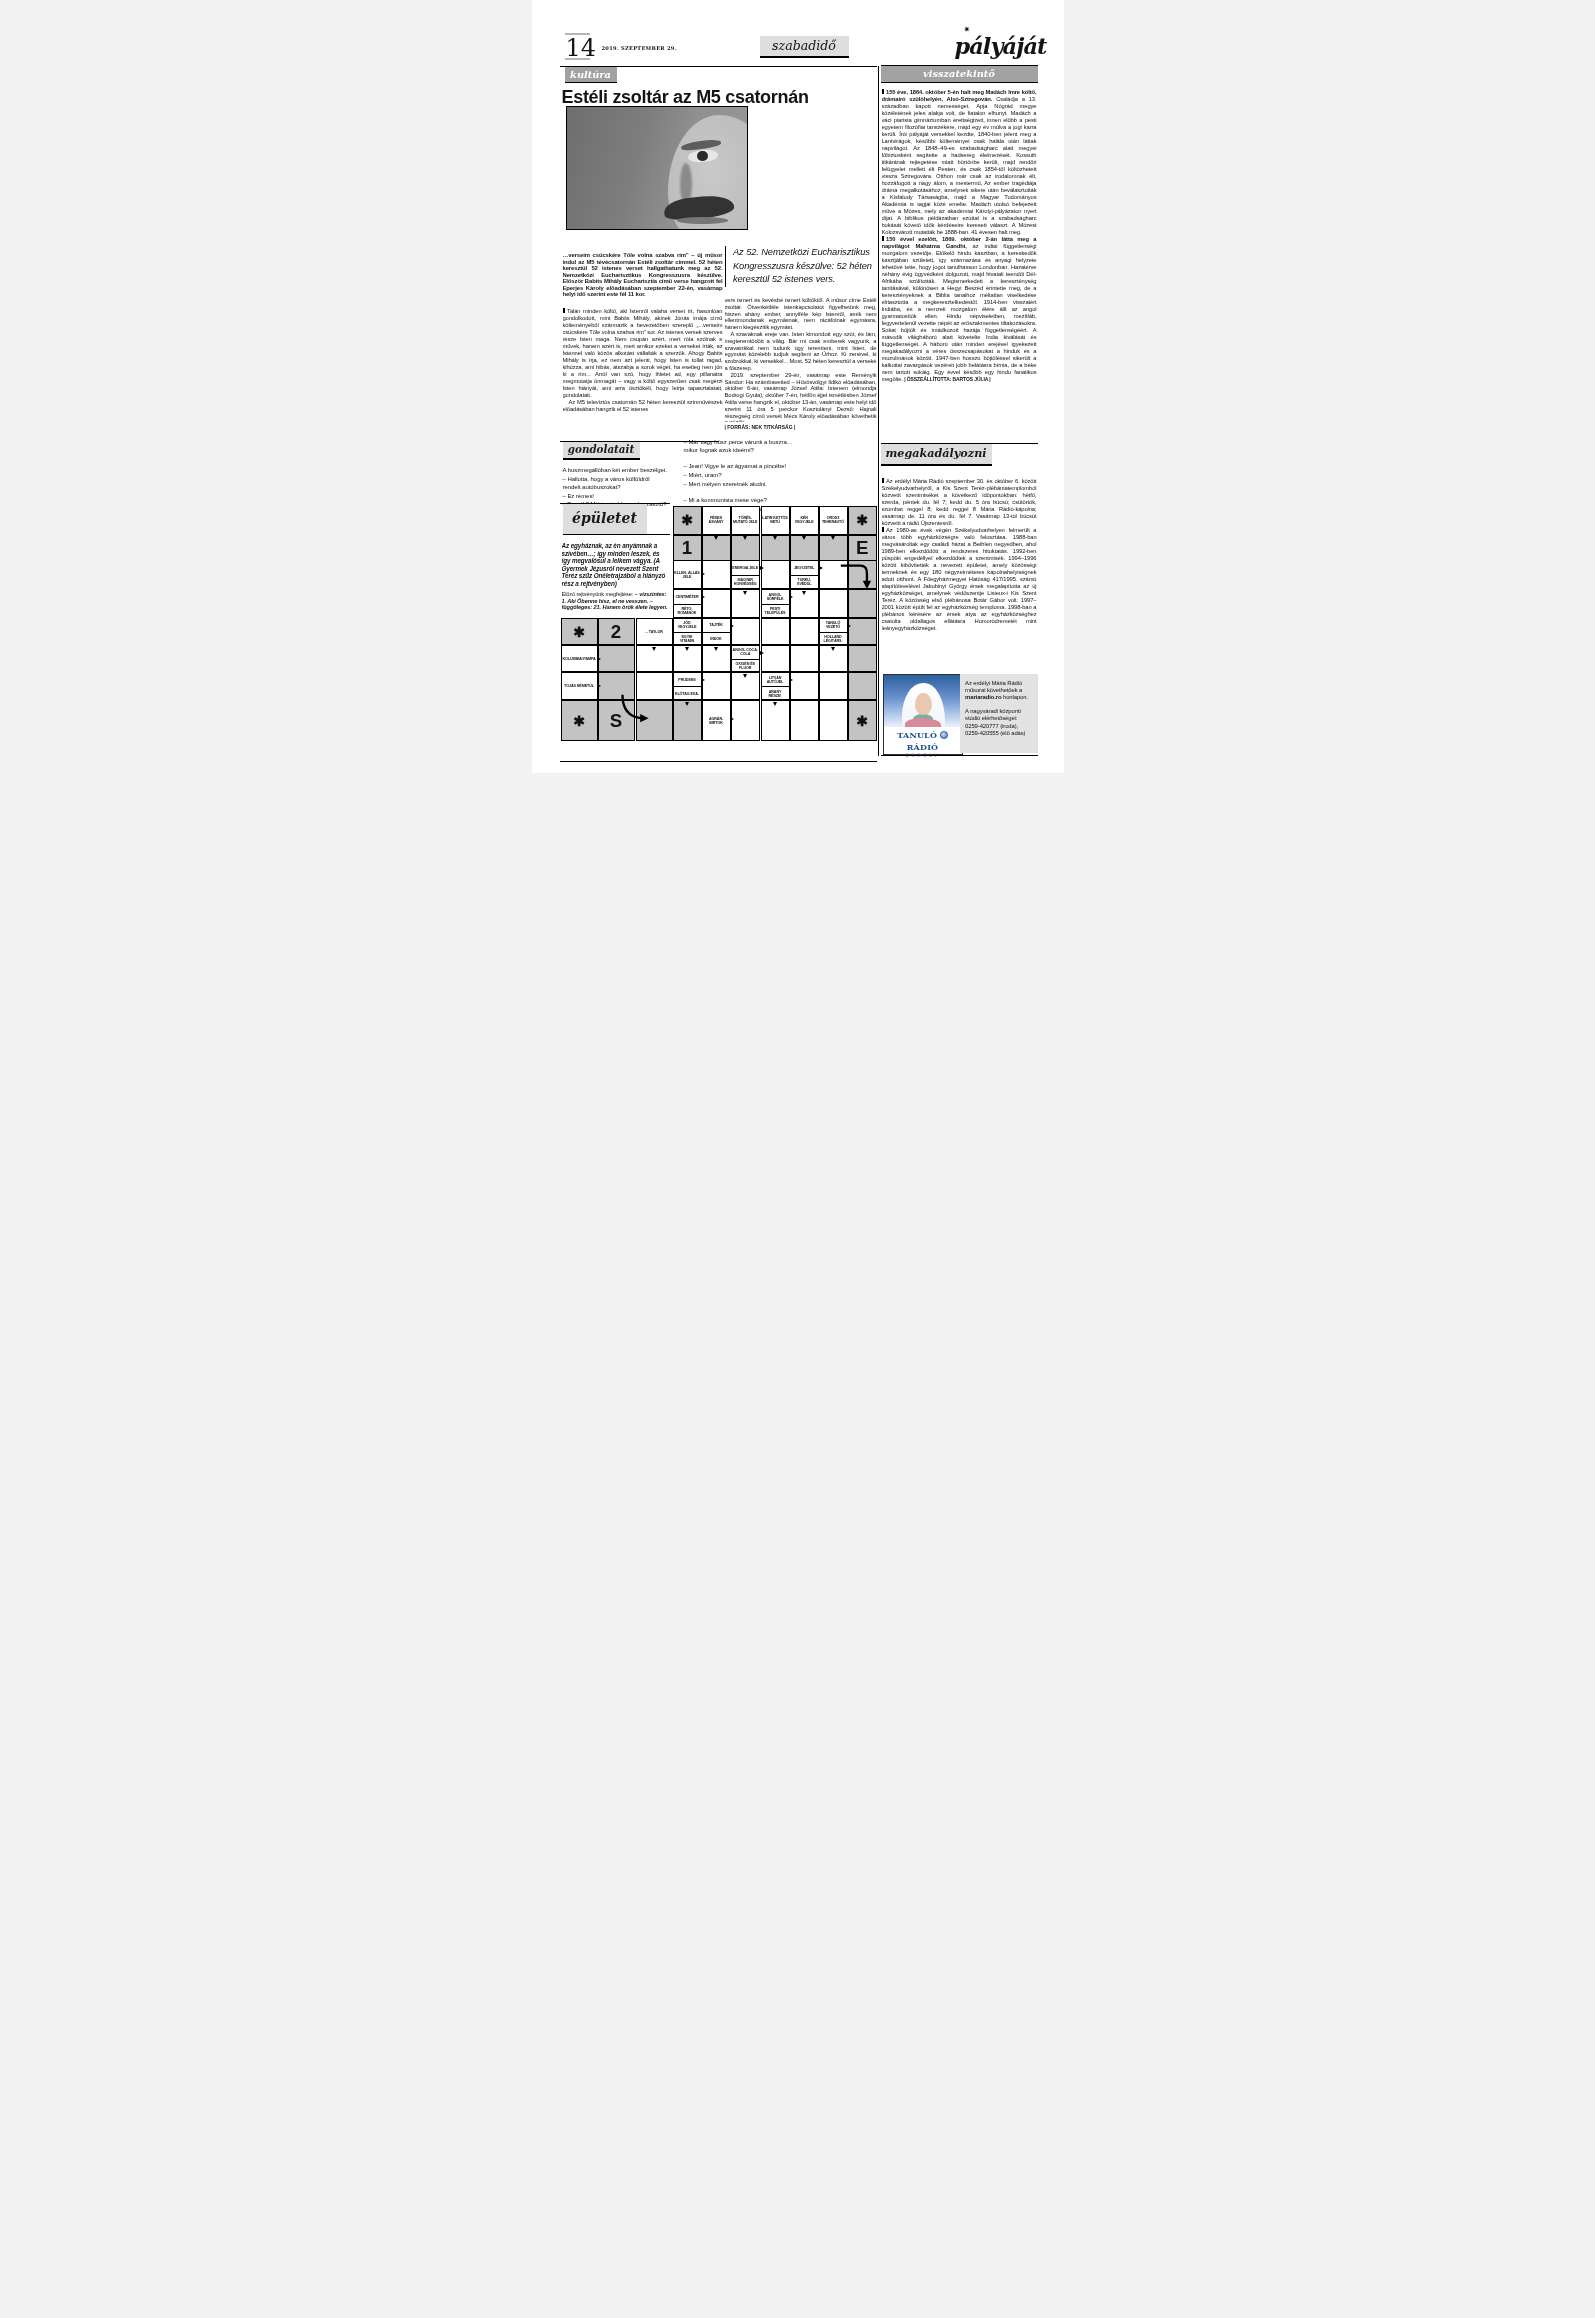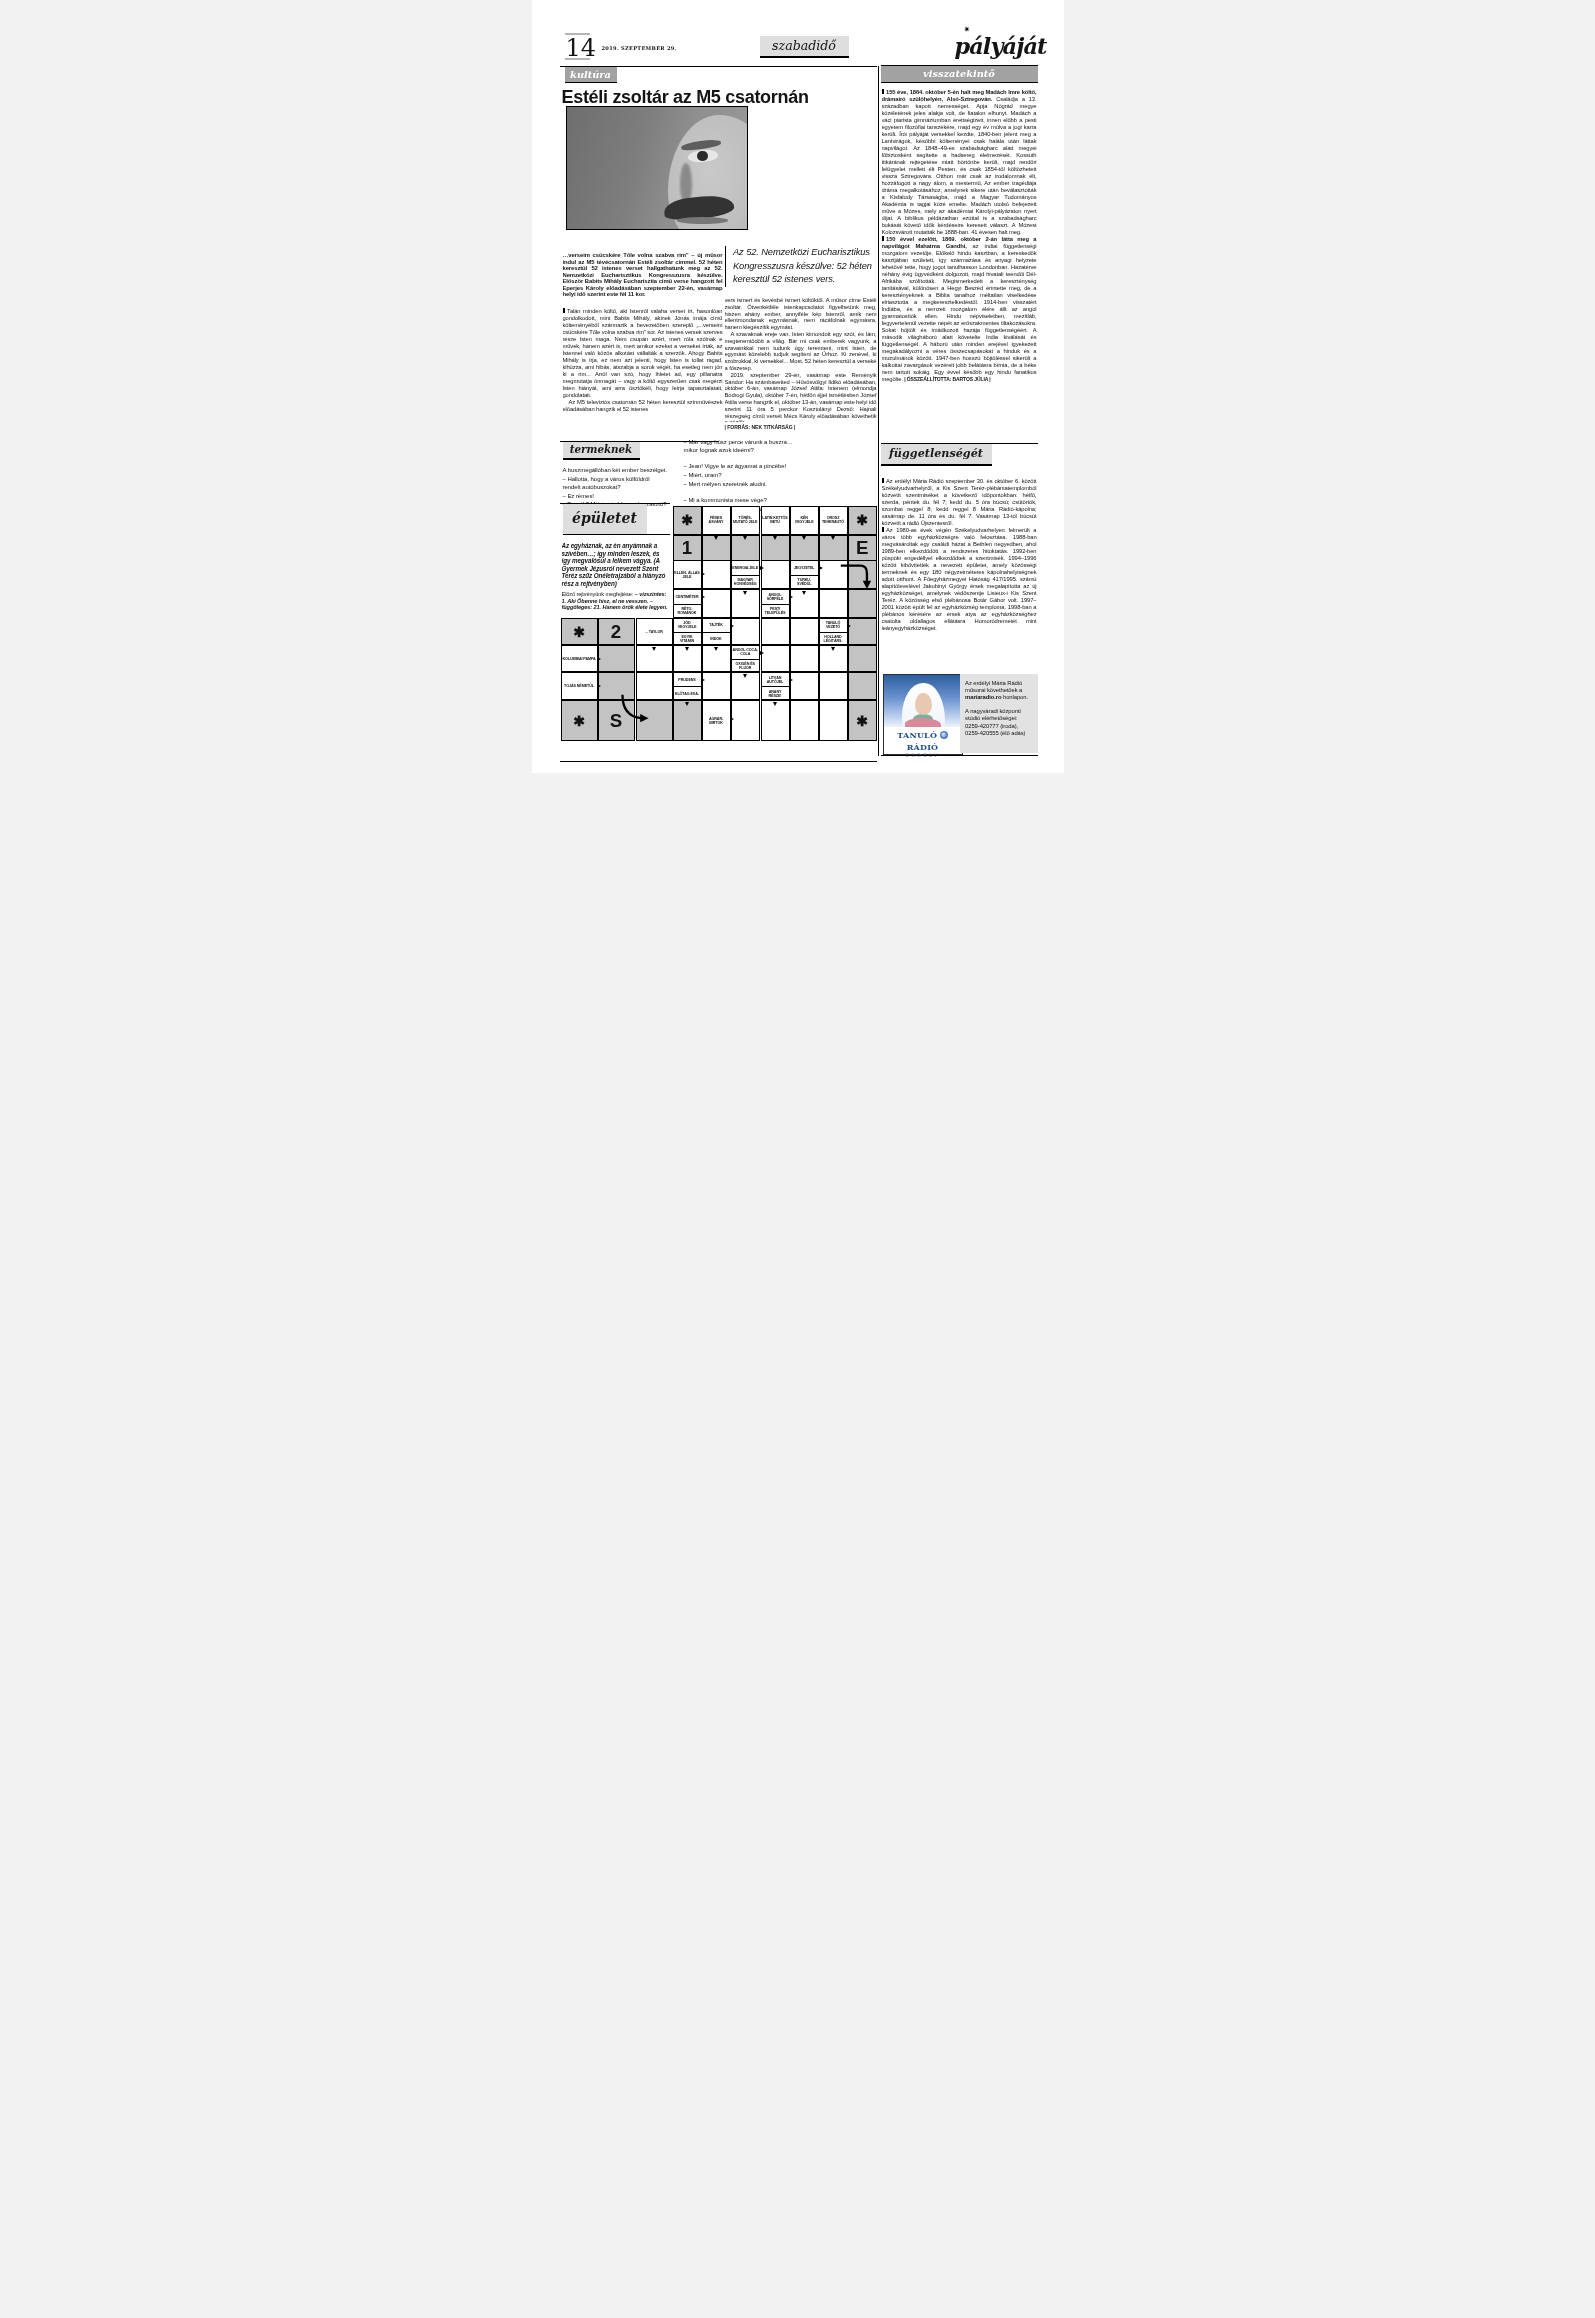--- a/index.html
+++ b/index.html
@@ -154,42 +154,42 @@
     </div>
   <div class="abs srcline" style="left:193px;top:423px;">| FORRÁS: NEK TITKÁRSÁG |</div>
 
   <div class="abs bodytext" style="left:350px;top:89px;width:155px;height:351px;overflow:hidden;">
       <p><span class="pmark"></span><b>155 éve, 1864. október 5-én halt meg Madách Imre költő, drámaíró szülőhelyén, Alsó-Sztregován. </b>Családja a 13. században kapott nemességet. Apja Nógrád megye közéletének jeles alakja volt, de fiatalon elhunyt. Madách a váci piarista gimnáziumban érettségizett, innen előbb a pesti egyetem filozófiai tanszékére, majd egy év múlva a jogi karra került. Írói pályáját versekkel kezdte, 1840-ben jelent meg a Lantvirágok, későbbi költeményei csak halála után láttak napvilágot. Az 1848–49-es szabadságharc alatt megyei főbiztosként segítette a hadsereg élelmezését. Kossuth titkárának rejtegetése miatt börtönbe került, majd rendőri felügyelet mellett élt Pesten, és csak 1854-től költözhetett vissza Sztregovára. Otthon már csak az irodalomnak élt, hozzáfogott a nagy álom, a mestermű, Az ember tragédiája dráma megalkotásához, amelynek sikere után beválasztották a Kisfaludy Társaságba, majd a Magyar Tudományos Akadémia is tagjai közé emelte. Madách utolsó befejezett műve a Mózes, mely az akadémiai Károlyi-pályázaton nyert díjat. A biblikus példázatban ezúttal is a szabadságharc bukását követő idők kérdéseire keresett választ. A Mózest Kolozsvárott mutatták be 1888-ban. 41 évesen halt meg.</p>
       <p><span class="pmark"></span><b>150 évvel ezelőtt, 1869. október 2-án látta meg a napvilágot Mahatma Gandhi, </b>az indiai függetlenségi mozgalom vezetője. Előkelő hindu kasztban, a kereskedők kasztjában született, így származása és anyagi helyzete lehetővé tette, hogy jogot tanulhasson Londonban. Hazatérve néhány évig ügyvédként dolgozott, majd hivatali teendői Dél-Afrikába szólították. Megismerkedett a kereszténység tanításával, különösen a Hegyi Beszéd érintette meg, de a keresztényeknek a Biblia tanaihoz méltatlan viselkedése elriasztotta a megkeresztelkedéstől. 1914-ben visszatért Indiába, és a nemzeti mozgalom élére állt az angol gyarmatosítók ellen. Hindu népviseletben, mezítláb, fegyvertelenül vezette népét az erőszakmentes tiltakozásokra. Sokat böjtölt és imádkozott hazája függetlenségéért. A második világháború alatt követelte India kiválását és függetlenségét. A háború után minden erejével igyekezett megakadályozni a véres összecsapásokat a hinduk és a muzulmánok között. 1947-ben hosszú böjtöléssel sikerült a kalkuttai zavargások vezéreit jobb belátásra bírnia, de a béke nem tartott sokáig. Egy évvel később egy hindu fanatikus megölte.<b class="credit-inline"> | ÖSSZEÁLLÍTOTTA: BARTOS JÚLIA |</b></p>
     </div>
 
   <div class="rule" style="left:28px;top:441px;width:159px;height:0.9px;"></div>
   <div class="lightbox" style="left:31px;top:442px;width:77px;height:16px;">
-    <span class="sectitle" style="font-size:10.3px;line-height:15px;">termeknek</span>
+    <span class="sectitle" style="font-size:10.3px;line-height:15px;">gondolatait</span>
   </div>
   <div class="rule" style="left:31px;top:458px;width:77px;height:1.9px;"></div>
 
   <div class="abs" style="left:31px;top:466px;width:106px;">
       <p class="joke">A buszmegállóban két ember beszélget.</p>
       <p class="joke">– Hallotta, hogy a város külföldről rendelt autóbuszokat?</p>
       <p class="joke">– Ez rémes!</p>
       <p class="joke">– Tessék? Miért, mi ebben a borzasztó?</p>
     </div>
   <div class="abs" style="left:152px;top:438px;width:118px;">
       <p class="joke jokegap">– Már vagy húsz perce várunk a buszra… mikor fognak azok ideérni?</p>
       <p class="joke">– Jean! Vigye le az ágyamat a pincébe!</p>
       <p class="joke">– Miért, uram?</p>
       <p class="joke jokegap">– Mert mélyen szeretnék aludni.</p>
       <p class="joke">– Mi a kommunista mese vége?</p>
       <p class="joke">– Aki nem hiszi, annak utánajárnak.</p>
     </div>
 
   <div class="rule" style="left:349px;top:443px;width:157px;height:0.9px;"></div>
   <div class="lightbox" style="left:349px;top:444px;width:111px;height:19.6px;">
-    <span class="sectitle" style="font-size:11.2px;line-height:18.7px;">függetlenségét</span>
+    <span class="sectitle" style="font-size:11.2px;line-height:18.7px;">megakadályozni</span>
   </div>
   <div class="rule" style="left:349px;top:464px;width:111px;height:1.9px;"></div>
 
   <div class="abs bodytext" style="left:350px;top:478px;width:155px;height:187px;overflow:hidden;">
       <p><span class="pmark"></span>Az erdélyi Mária Rádió szeptember 30. és október 6. között Székelyudvarhelyről, a Kis Szent Teréz-plébániatemplomból közvetít szentmiséket a következő időpontokban: hétfő, szerda, péntek du. fél 7; kedd du. 5 óra búcsú; csütörtök, szombat reggel 8; kedd reggel 8 Mária Rádió-kápolna; vasárnap de. 11 óra és du. fél 7. Vasárnap 13-tól búcsút közvetít a rádió Újszentesről.</p>
       <p><span class="pmark"></span>Az 1980-as évek végén Székelyudvarhelyen felmerült a város több egyházközségre való felosztása. 1988-ban megvásároltak egy családi házat a Bethlen negyedben, ahol 1989-ben elkezdődött a rendszeres hitoktatás. 1992-ben püspöki engedéllyel elkezdődtek a szentmisék. 1994–1996 között kibővítették a nevezett épületet, amely közösségi termeknek és egy 180 négyzetméteres kápolnahelyiségnek adott otthont. A Főegyházmegyei Hatóság 417/1995. számú alapítólevelével Jakubinyi György érsek megalapította az új egyházközséget, amelynek védőszentje Lisieux-i Kis Szent Teréz. A közösség első plébánosa Botár Gábor volt. 1997–2001 között épült fel az egyházközség temploma. 1998-ban a plébános kérésére az érsek atya az egyházközséghez csatolta oldallagos ellátásra Homoródremetét mint leányegyházközséget.</p>
     </div>
 
   <div class="abs" id="mr-logo" style="left:351px;top:674px;width:78px;height:79px;">
     <div id="mr-sky">

